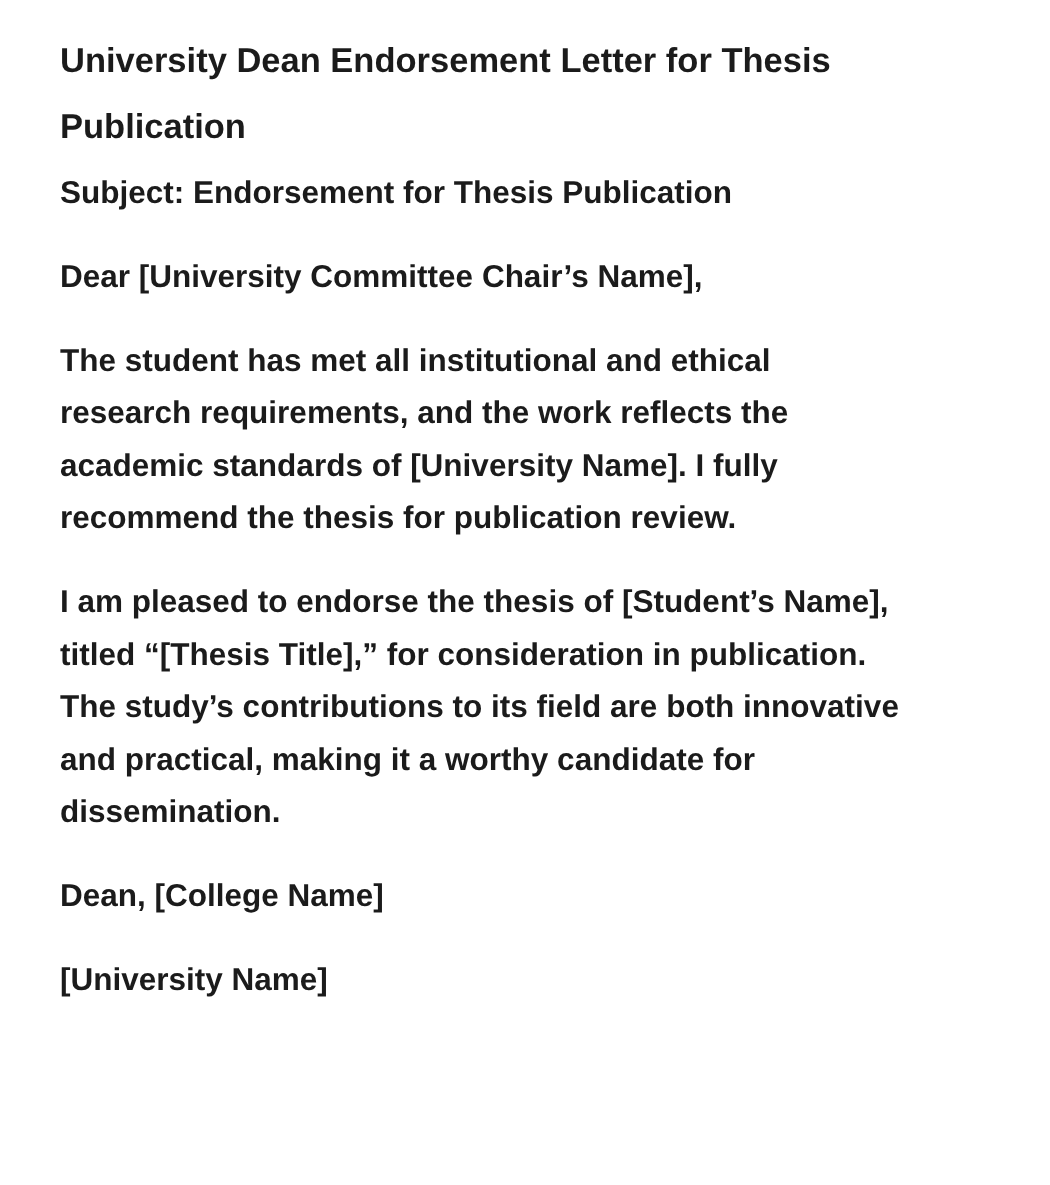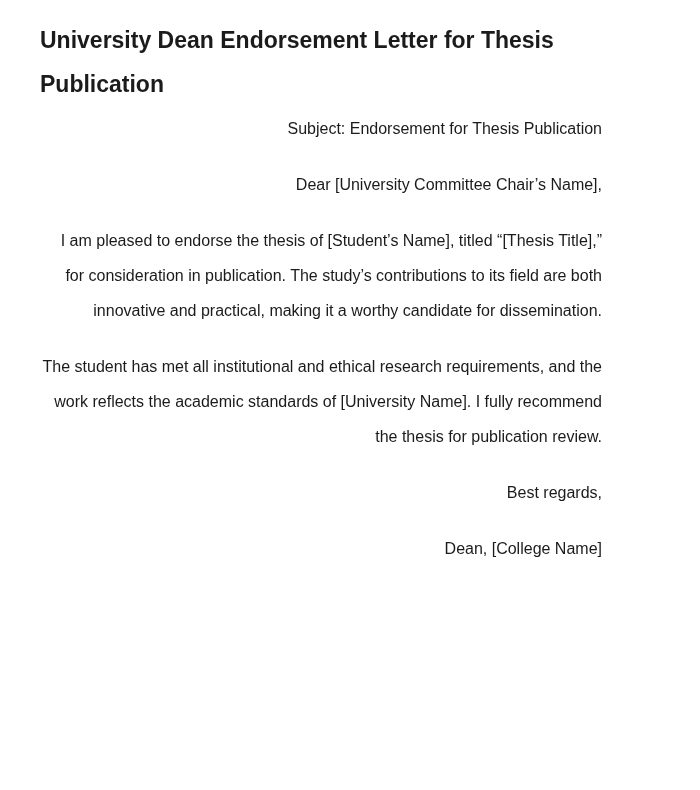--- a/index.html
+++ b/index.html
@@ -21,43 +21,42 @@
     background: #ffffff;
   }
   .doc-title {
     font-size: 23px;
     line-height: 44px;
     font-weight: 700;
     margin: 18px 0 5px 0;
     max-width: 562px;
   }
   .doc-p {
-    font-size: 16px;
+    font-size: 21px;
     line-height: 35px;
-    font-weight: 400;
+    font-weight: 700;
     margin: 21px 0;
     max-width: 562px;
-    text-align: right;
   }
   .doc-p.first {
     margin-top: 0;
   }
 </style>
 </head>
 <body>
 
 <div class="page">
   <h1 class="doc-title">University Dean Endorsement Letter for Thesis Publication</h1>
 
   <p class="doc-p first">Subject: Endorsement for Thesis Publication</p>
 
   <p class="doc-p">Dear [University Committee Chair’s Name],</p>
 
+  <p class="doc-p">The student has met all institutional and ethical research requirements, and the work reflects the academic standards of [University Name]. I fully recommend the thesis for publication review.</p>
+
   <p class="doc-p">I am pleased to endorse the thesis of [Student’s Name], titled “[Thesis Title],” for consideration in publication. The study’s contributions to its field are both innovative and practical, making it a worthy candidate for dissemination.</p>
 
-  <p class="doc-p">The student has met all institutional and ethical research requirements, and the work reflects the academic standards of [University Name]. I fully recommend the thesis for publication review.</p>
-
-  <p class="doc-p">Best regards,</p>
 
 
   <p class="doc-p">Dean, [College Name]</p>
 
+  <p class="doc-p">[University Name]</p>
 </div>
 
 </body></html>

